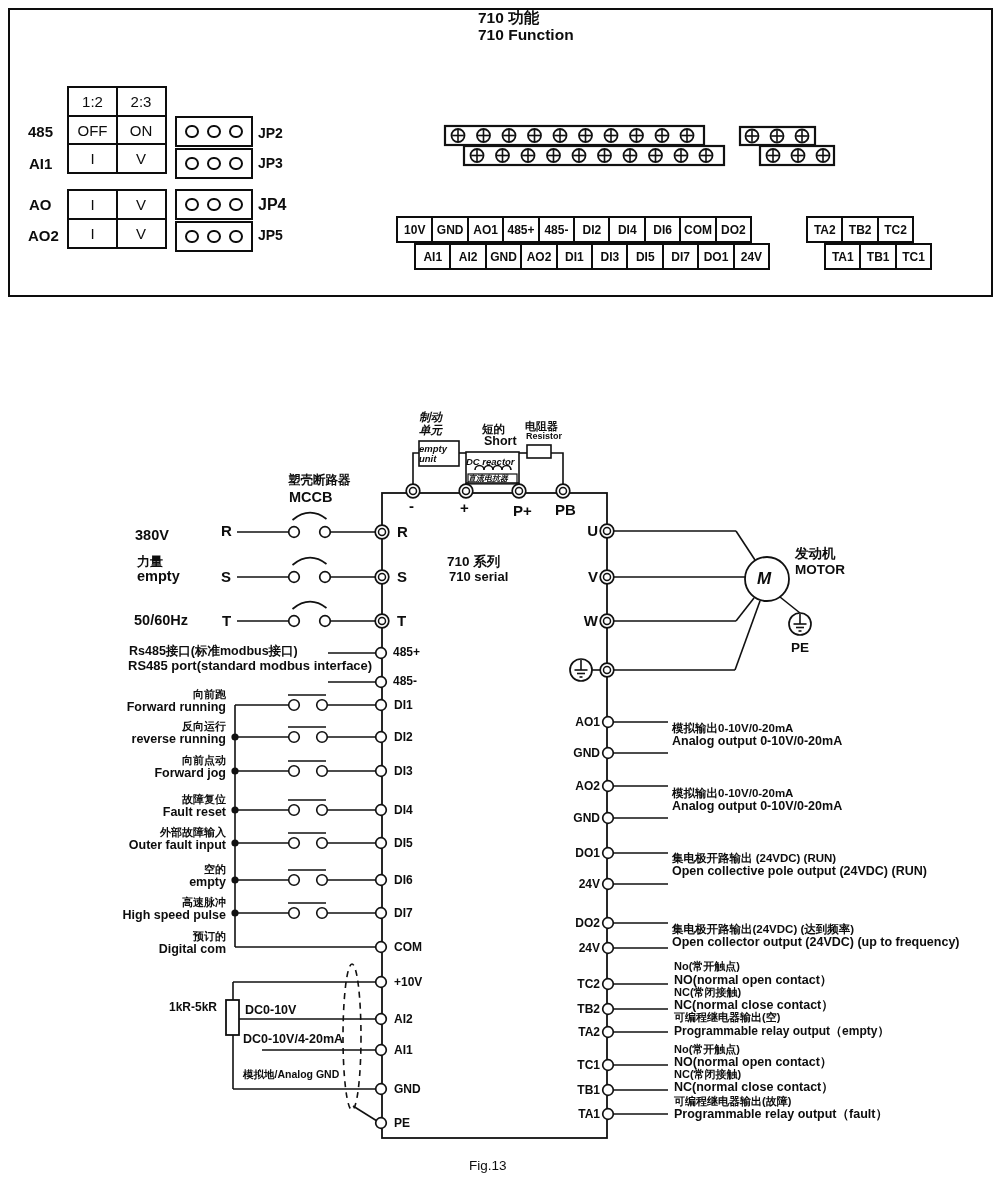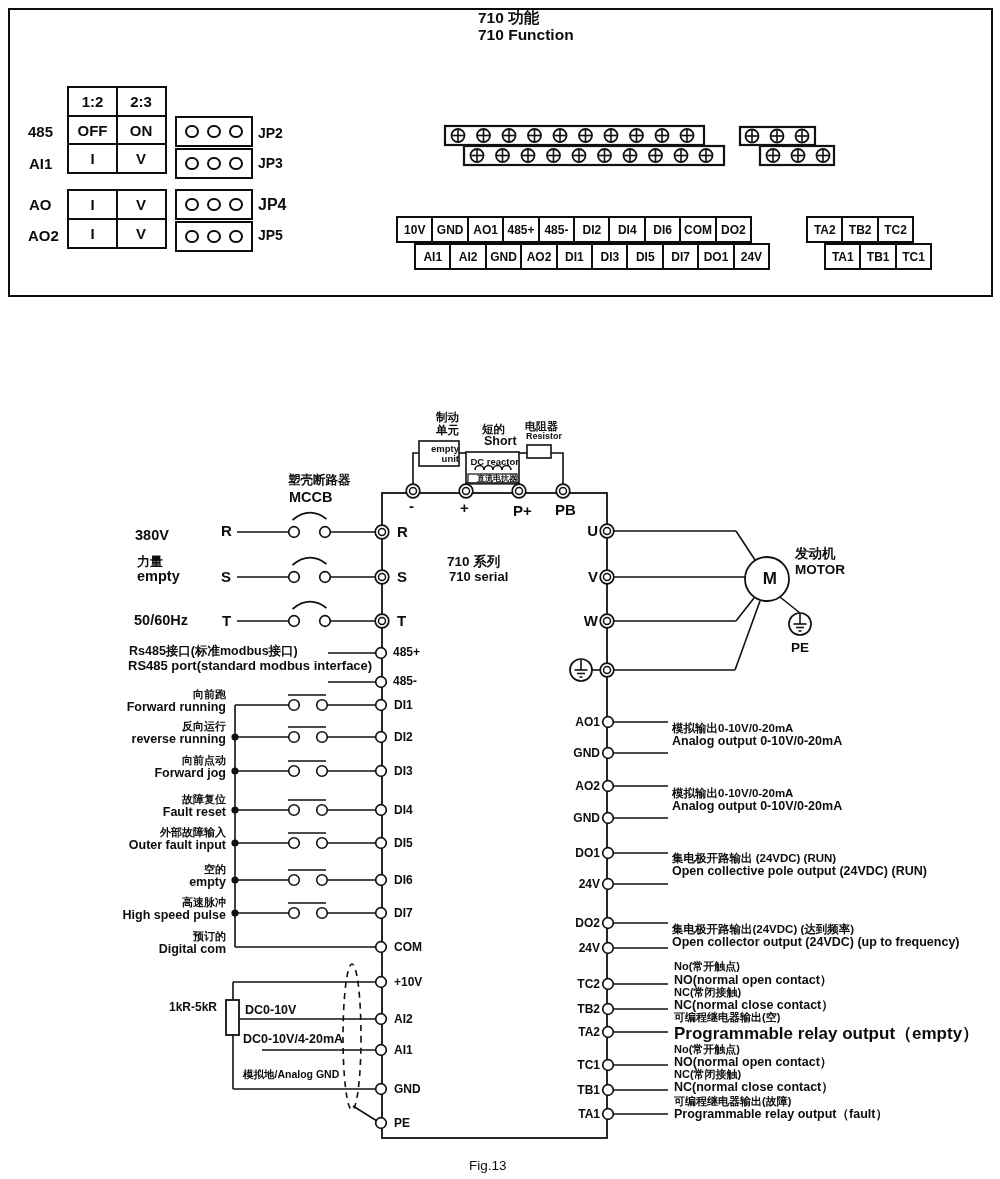--- a/index.html
+++ b/index.html
@@ -1,24 +1,24 @@
 <!DOCTYPE html>
 <html><head>
 <meta charset="utf-8">
 <style>
   html,body{margin:0;padding:0;background:#fff;}
   #page{position:relative;width:1000px;height:1179px;background:#fff;overflow:hidden;
         font-family:"Liberation Sans","DejaVu Sans",sans-serif;color:#0d0d0d;}
   .panel{position:absolute;left:8px;top:8px;width:985px;height:289px;border:2.8px solid #0d0d0d;box-sizing:border-box;}
   .lbl{position:absolute;font-weight:bold;white-space:nowrap;line-height:1.05;color:#0d0d0d;}
-  .ctr{text-align:right;}
+  .ctr{text-align:left;font-style:italic;}
   .rt{text-align:right;}
   .jt{position:absolute;}
   .jrow{display:flex;}
-  .jcell{width:51px;height:31px;border:2.5px solid #0d0d0d;margin:-2.5px 0 0 -2.5px;display:flex;align-items:center;justify-content:center;font-size:15px;font-weight:bold;background:#fff;box-sizing:border-box;}
+  .jcell{width:51px;height:31px;border:2.5px solid #0d0d0d;margin:-2.5px 0 0 -2.5px;display:flex;align-items:center;justify-content:center;font-size:15px;font-weight:normal;background:#fff;box-sizing:border-box;}
   .jrow .jcell:first-child{margin-left:0;}
   .jt .jrow:first-child .jcell{margin-top:0;}
   .jp{position:absolute;width:78px;height:31px;border:2.5px solid #0d0d0d;display:flex;align-items:center;justify-content:space-evenly;box-sizing:border-box;background:#fff;}
   .jpdot{width:9.5px;height:9.5px;border:2px solid #0d0d0d;border-radius:50%;background:#fff;}
   .trow{position:absolute;display:flex;}
   .tcell{width:37.6px;height:27px;border:2.2px solid #0d0d0d;margin-left:-2.2px;display:flex;align-items:center;justify-content:center;font-size:12px;font-weight:bold;background:#fff;box-sizing:border-box;}
   .trow .tcell:first-child{margin-left:14px;}
   svg{position:absolute;left:0;top:0;}
 </style>
 </head>
@@ -433,21 +433,21 @@
   <span class="lbl" style="left:672px;top:852px;font-size:11.5px">集电极开路输出 (24VDC) (RUN)</span>
   <span class="lbl" style="left:672px;top:865px;font-size:12.5px">Open collective pole output (24VDC) (RUN)</span>
   <span class="lbl" style="left:672px;top:923px;font-size:11.5px">集电极开路输出(24VDC) (达到频率)</span>
   <span class="lbl" style="left:672px;top:936px;font-size:12.5px">Open collector output (24VDC) (up to frequency)</span>
 
   <span class="lbl" style="left:674px;top:961px;font-size:11px">No(常开触点)</span>
   <span class="lbl" style="left:674px;top:974px;font-size:12.5px">NO(normal open contact）</span>
   <span class="lbl" style="left:674px;top:987px;font-size:11px">NC(常闭接触)</span>
   <span class="lbl" style="left:674px;top:999px;font-size:12.5px">NC(normal close contact）</span>
   <span class="lbl" style="left:674px;top:1012px;font-size:11px">可编程继电器输出(空)</span>
-  <span class="lbl" style="left:674px;top:1025px;font-size:17px">Programmable relay output（empty）</span>
+  <span class="lbl" style="left:674px;top:1025px;font-size:12px">Programmable relay output（empty）</span>
   <span class="lbl" style="left:674px;top:1044px;font-size:11px">No(常开触点)</span>
   <span class="lbl" style="left:674px;top:1056px;font-size:12.5px">NO(normal open contact）</span>
   <span class="lbl" style="left:674px;top:1069px;font-size:11px">NC(常闭接触)</span>
   <span class="lbl" style="left:674px;top:1081px;font-size:12.5px">NC(normal close contact）</span>
   <span class="lbl" style="left:674px;top:1096px;font-size:11px">可编程继电器输出(故障)</span>
   <span class="lbl" style="left:674px;top:1108px;font-size:12.5px">Programmable relay output（fault）</span>
 
   <span class="lbl" style="left:469px;top:1159px;font-size:13.5px;font-weight:normal">Fig.13</span>
 
 </div>

